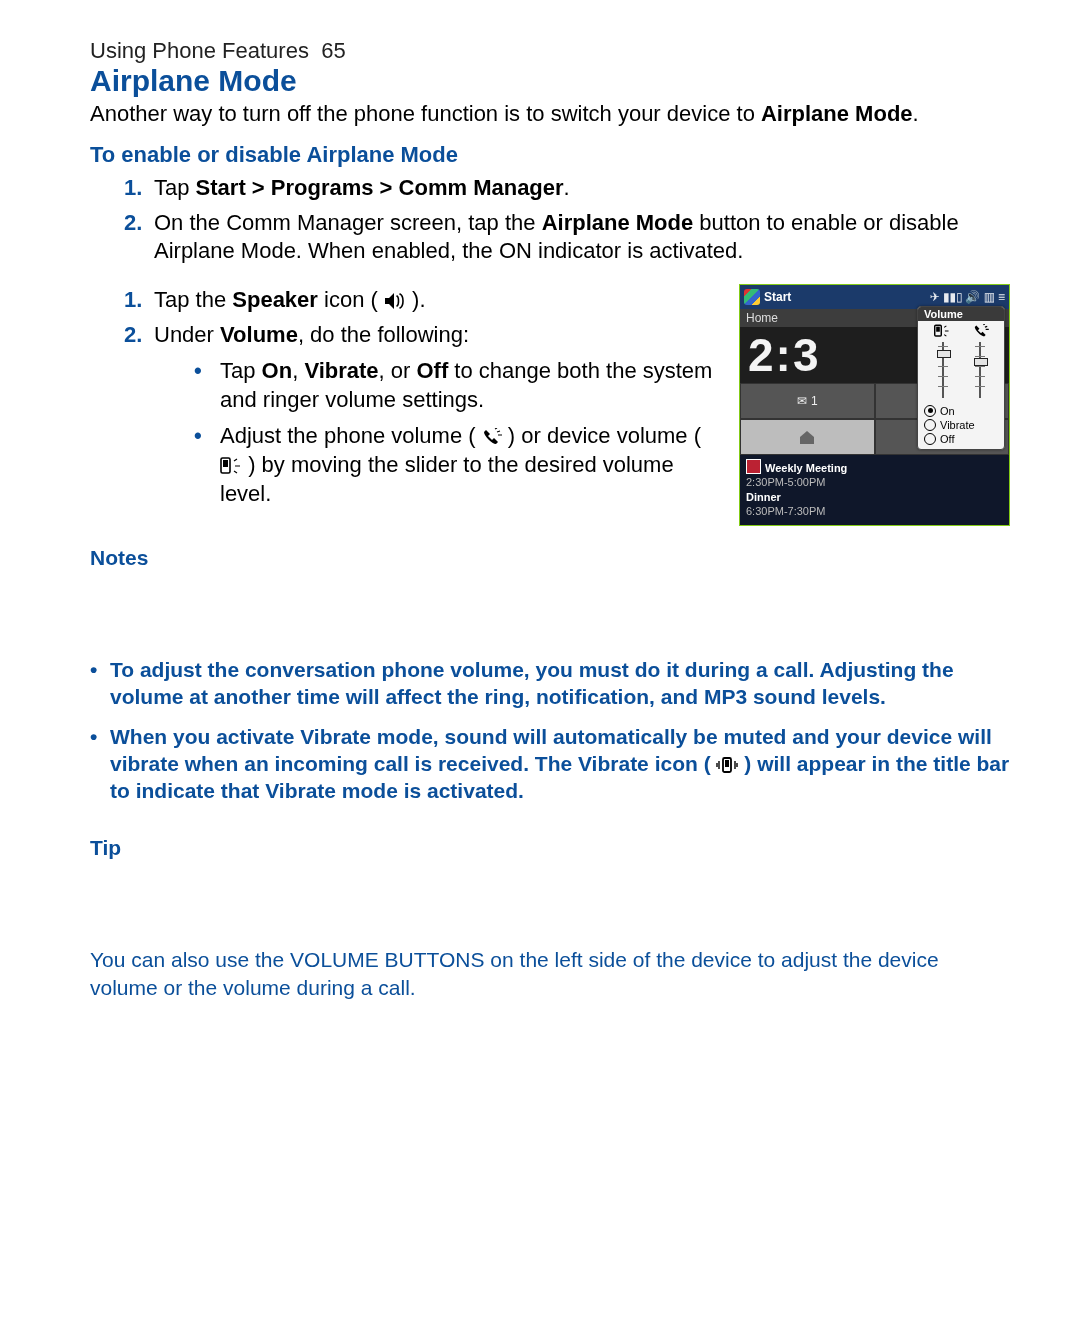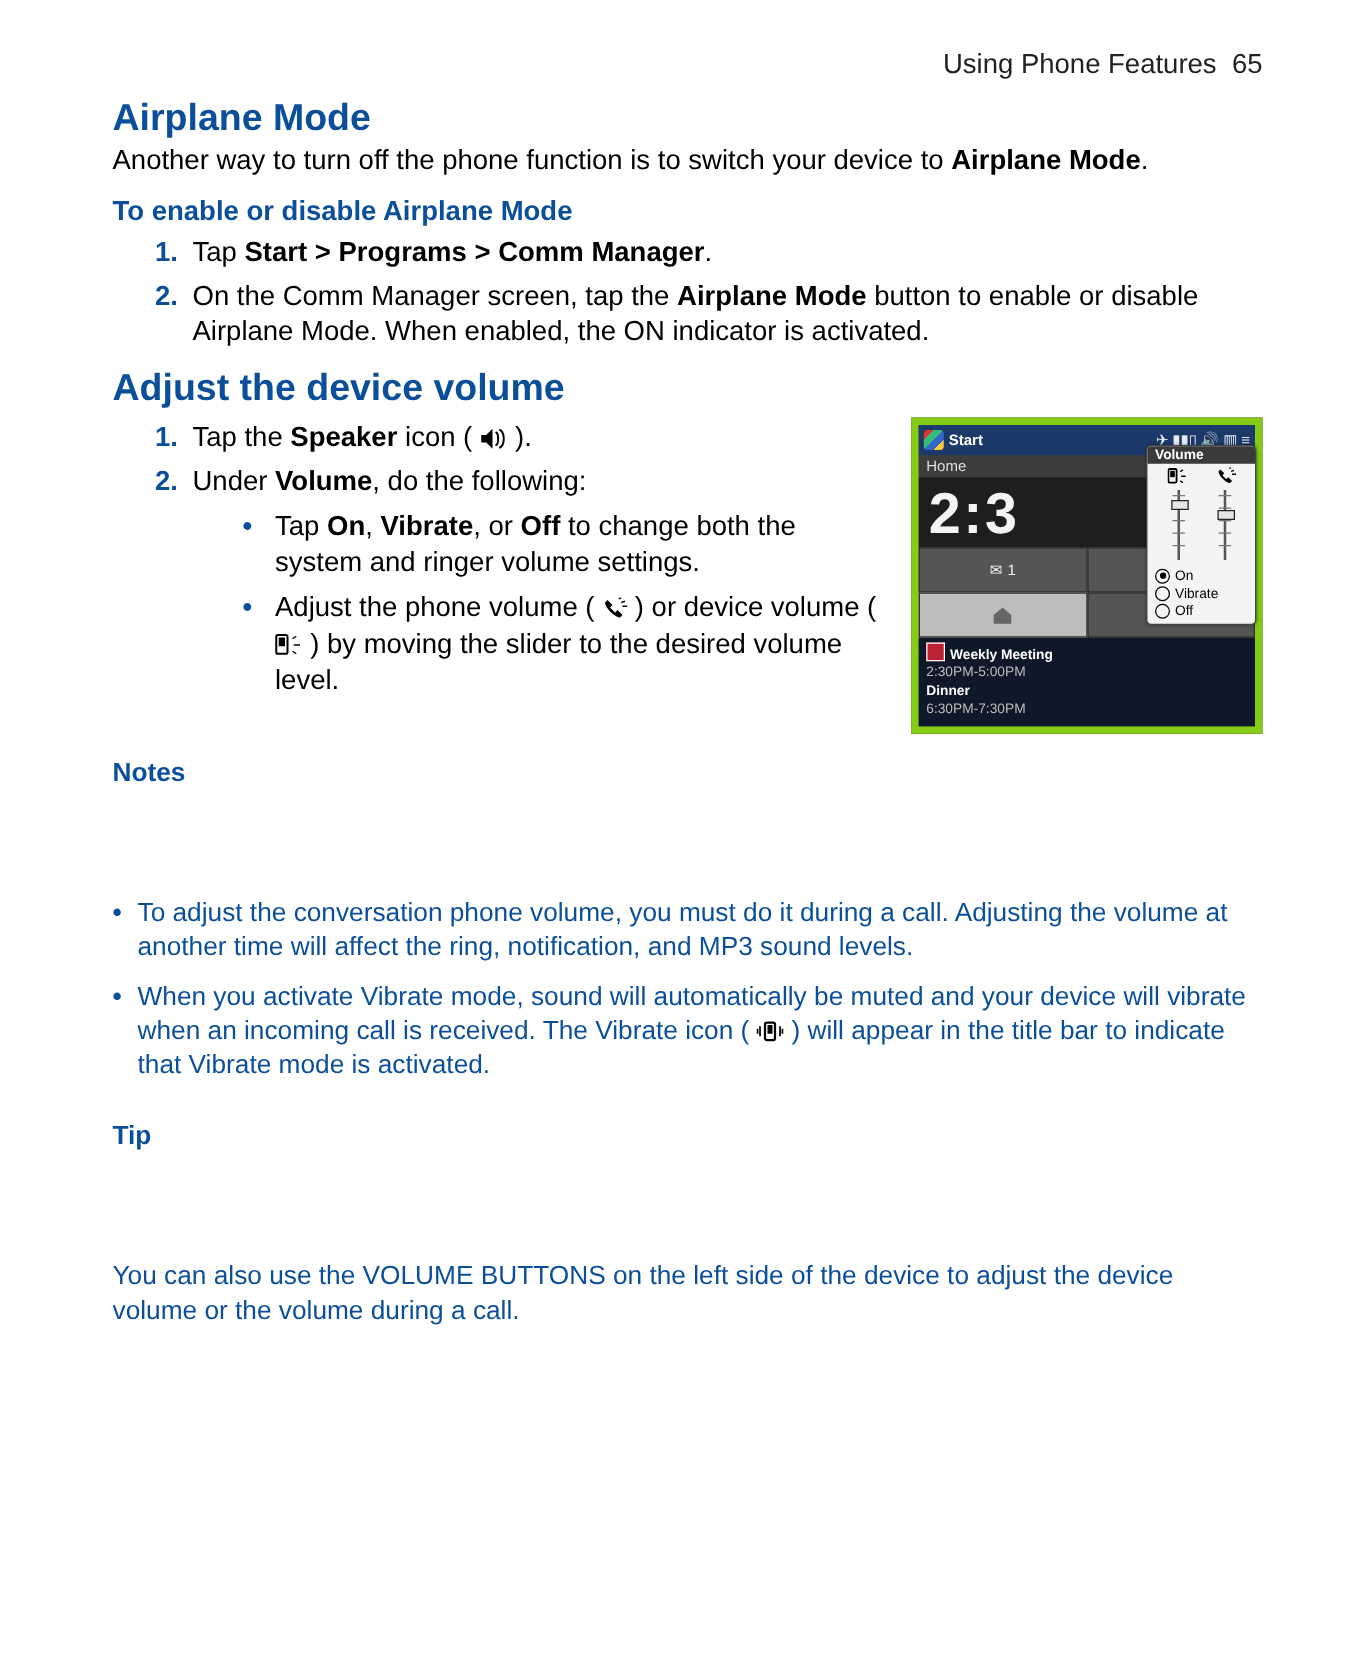--- a/index.html
+++ b/index.html
@@ -10,24 +10,23 @@
     color: #000;
   }
   .page {
     width: 1080px;
     min-height: 1327px;
     padding: 38px 70px 60px 90px;
     box-sizing: border-box;
     position: relative;
   }
   .running-head {
-    text-align: right;
     font-size: 22px;
     color: #222;
-    margin-bottom: 14px;
+    margin-bottom: 0;
   }
   h2.section {
     color: #0b4f9a;
     font-size: 30px;
     font-weight: 700;
     margin: 0 0 2px 0;
   }
   p.body {
     font-size: 22px;
     line-height: 1.28;
@@ -105,41 +104,42 @@
   }
   .notes-content ul {
     list-style: none;
     padding: 0;
     margin: 0;
   }
   .notes-content ul > li {
     position: relative;
     padding-left: 20px;
     margin-bottom: 12px;
+    font-weight: bold;
   }
   .notes-content ul > li::before {
     content: "•";
     position: absolute;
     left: 0;
     top: 0;
     color: #0b4f9a;
     font-weight: 700;
   }
   .bold { font-weight: 700; }
 
   
   .ico {
     display: inline-block;
     vertical-align: -3px;
   }
 
   
   .device {
     width: 269px;
-    border: 6px solid #84cc16;
+    border: 1px solid #84cc16;
     background: #2c2c2c;
     font-family: Tahoma, Arial, sans-serif;
     color: #fff;
     font-size: 12px;
   }
   .device .titlebar {
     background: #1b3a6a;
     display: flex;
     align-items: center;
     justify-content: space-between;
@@ -238,21 +238,20 @@
     <li>
       <span class="num">1.</span>
       <span>Tap </span><span class="bold">Start &gt; Programs &gt; Comm Manager</span><span>.</span>
     </li>
     <li>
       <span class="num">2.</span>
       <span>On the Comm Manager screen, tap the </span><span class="bold">Airplane Mode</span><span> button to enable or disable Airplane Mode.  When enabled, the ON indicator is activated.</span>
     </li>
   </ol>
 
-  <h2 class="section">Adjust the device volume</h2>
 
   <div class="two-col">
     <div class="left">
       <ol class="steps">
         <li>
           <span class="num">1.</span>
           <span>Tap the </span><span class="bold">Speaker</span><span> icon ( </span>
           
           <svg class="ico" width="22" height="18" viewBox="0 0 22 18">
               <path d="M1 6h4l5-5v16l-5-5H1z" fill="#000"></path>

